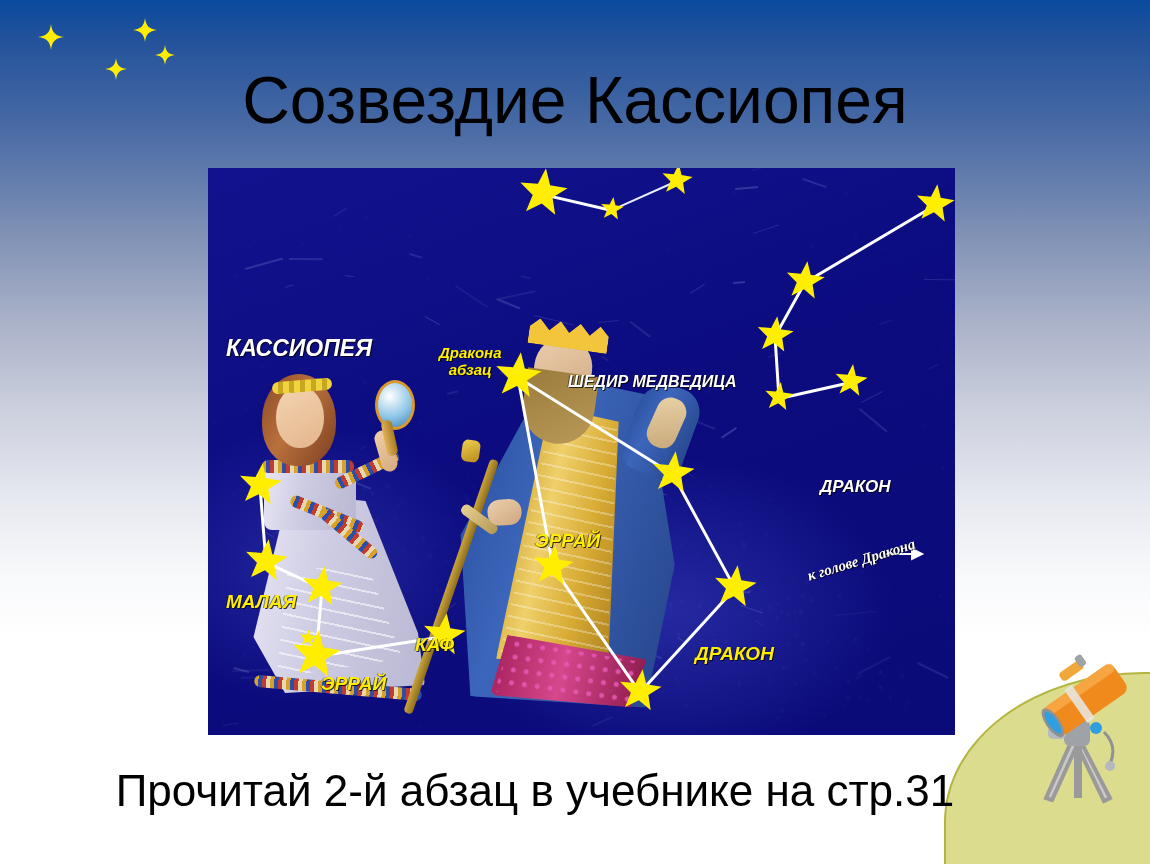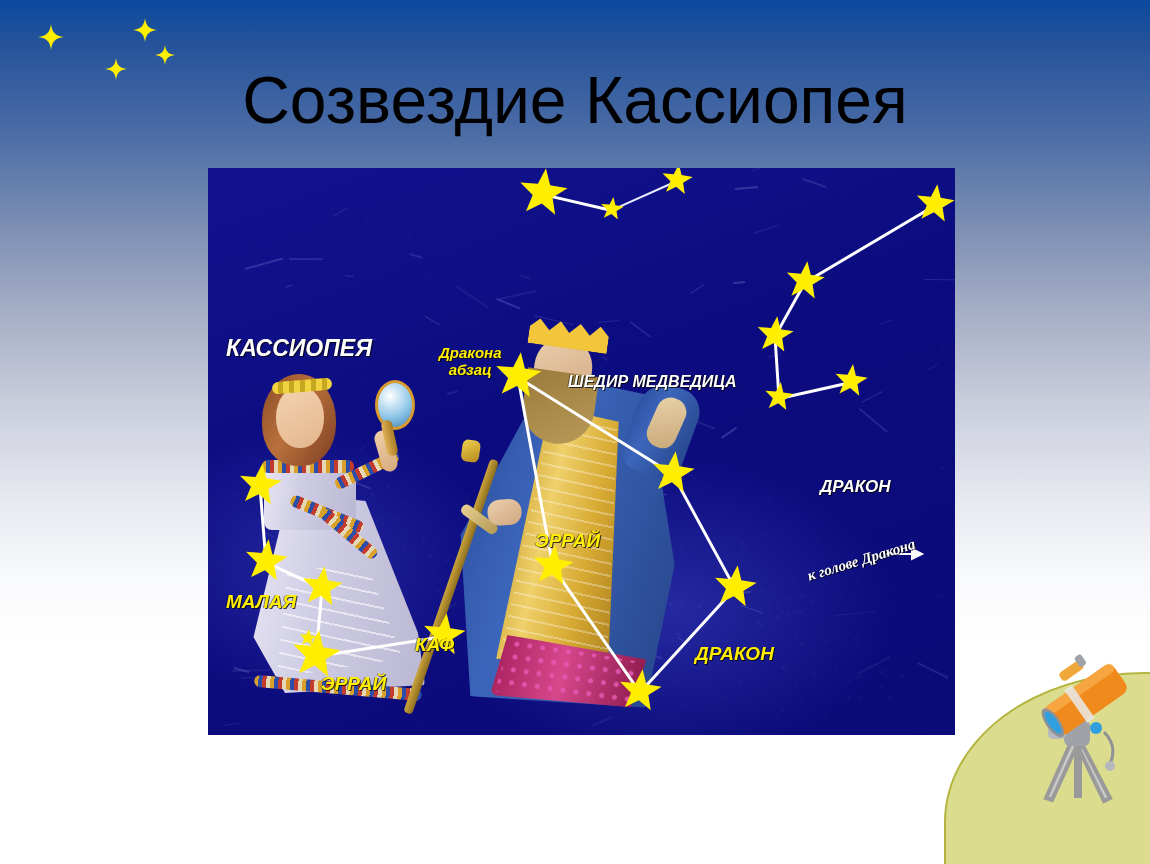--- a/index.html
+++ b/index.html
@@ -1527,13 +1527,14 @@
       <rect x="28" y="34" width="84" height="34" rx="8" fill="#f08a1c"></rect>
       <rect x="28" y="34" width="84" height="10" rx="5" fill="#f7ab4a" opacity=".8"></rect>
       <ellipse cx="30" cy="51" rx="7" ry="17" fill="#8e9195"></ellipse>
       <ellipse cx="30" cy="51" rx="4.5" ry="13" fill="#2f9fe0"></ellipse>
       <rect x="58" y="31" width="9" height="40" fill="#e8e8e8" opacity=".85"></rect>
       <rect x="62" y="14" width="26" height="10" rx="4" fill="#f0a83a"></rect>
       <rect x="84" y="10" width="8" height="12" rx="3" fill="#9fa2a6"></rect>
     </g>
   </svg>
 
+  <div class="caption">Прочитай 2-й абзац в учебнике на стр.31</div>
 </div>
 
 </body></html>

